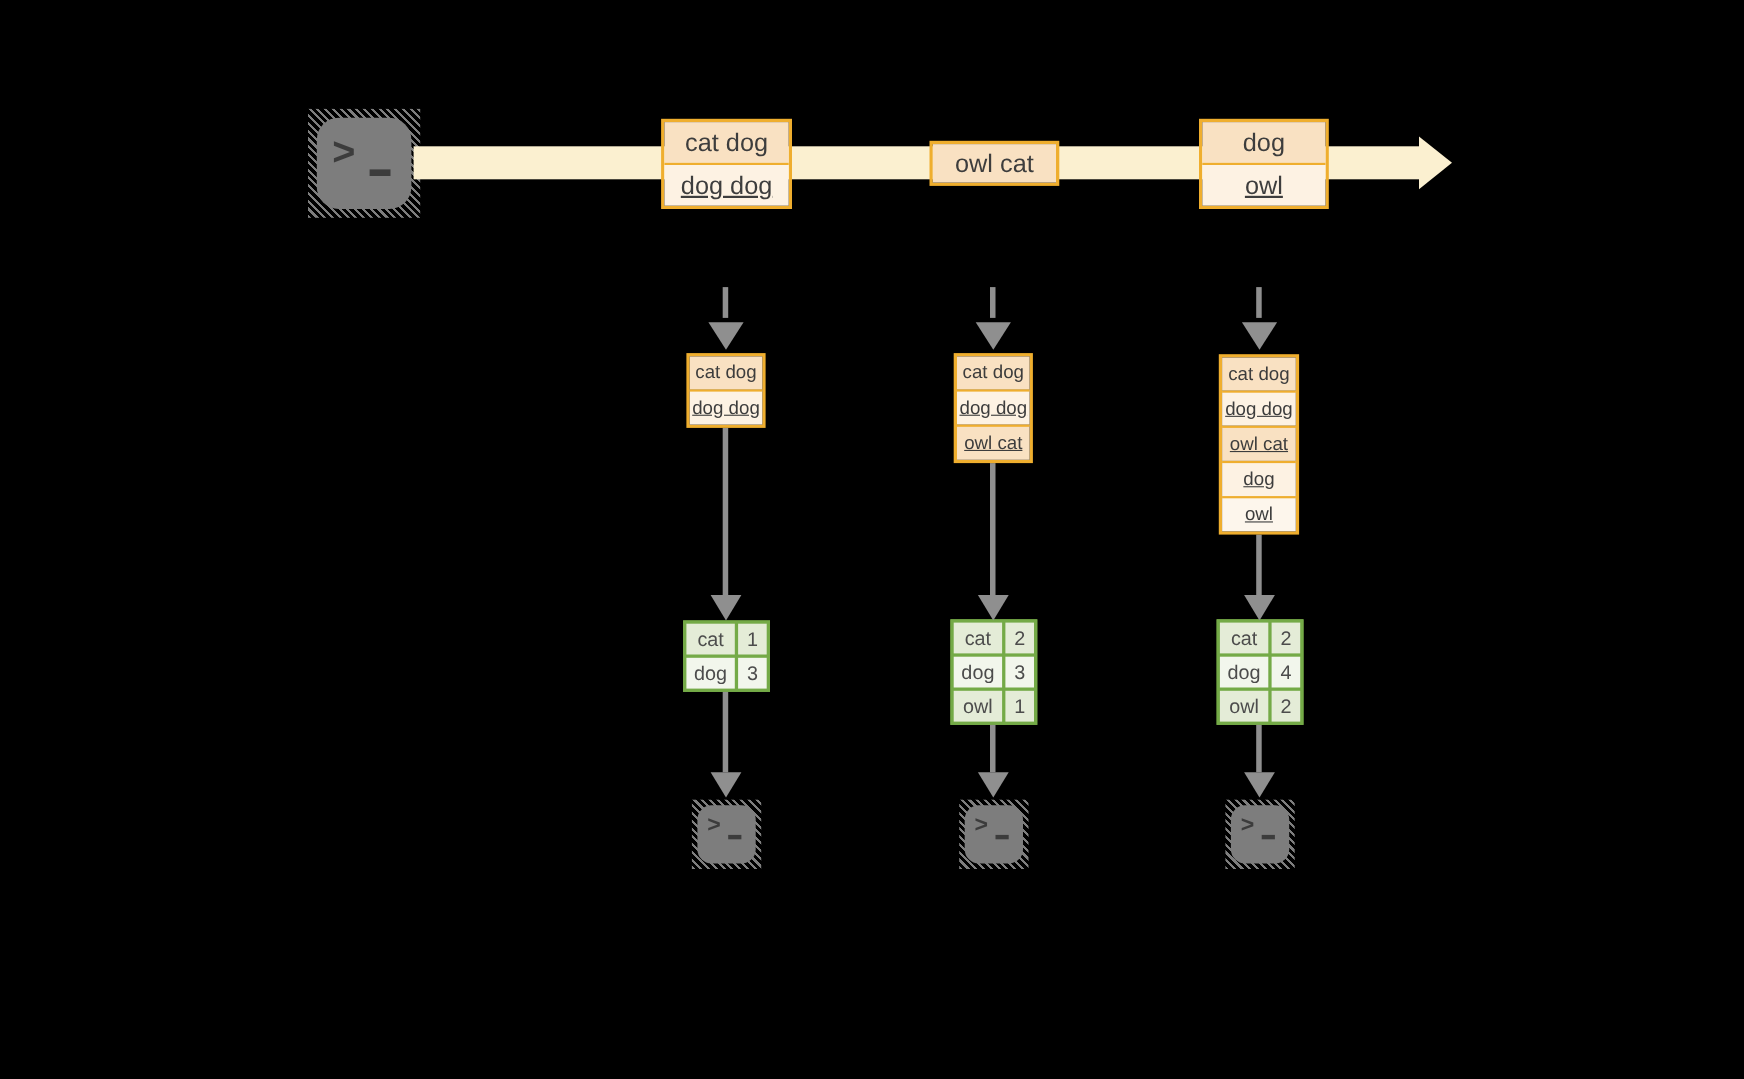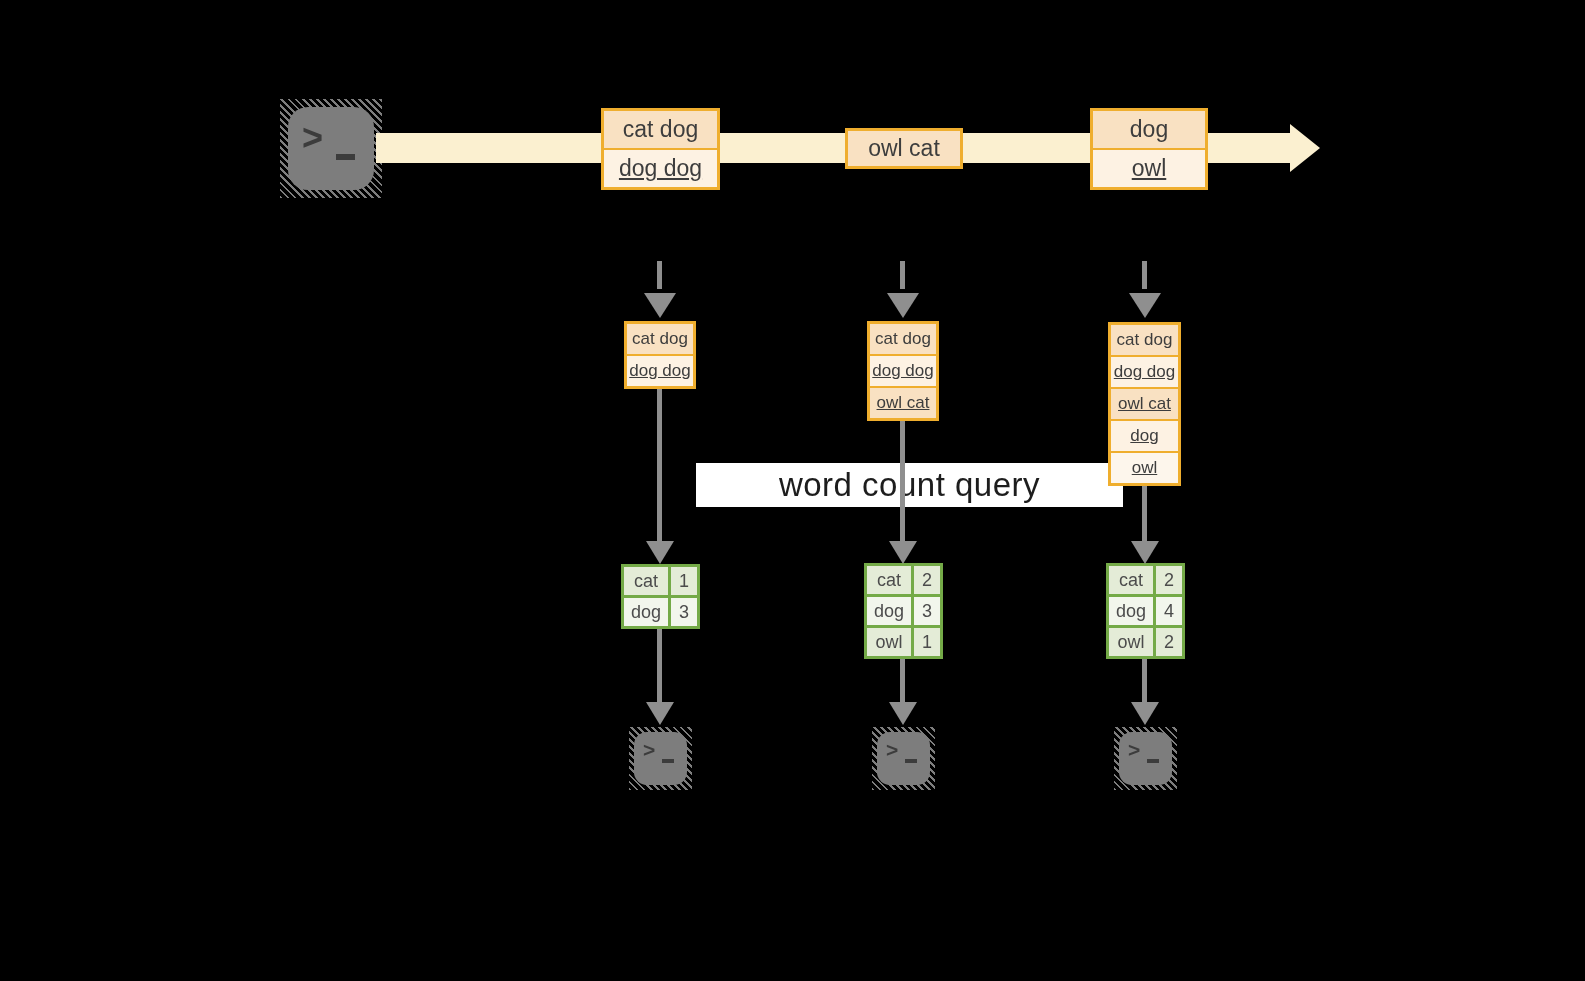--- a/index.html
+++ b/index.html
@@ -111,21 +111,20 @@
     <div class="row dark">owl cat</div>
   </div>
   <div class="obox buffer" id="buf3">
     <div class="row dark">cat dog</div>
     <div class="row light">dog dog</div>
     <div class="row dark">owl cat</div>
     <div class="row light">dog</div>
     <div class="row pale">owl</div>
   </div>
 
-  <div class="banner">word count query</div>
 
   <div class="aline" style="left:657px;top:389px;height:152px"></div>
   <div class="ahead" style="left:646px;top:541px"></div>
   <div class="aline" style="left:900px;top:421px;height:120px"></div>
   <div class="ahead" style="left:889px;top:541px"></div>
   <div class="aline" style="left:1142px;top:486px;height:55px"></div>
   <div class="ahead" style="left:1131px;top:541px"></div>
 
   <div class="gtable" id="tab1">
     <div class="gcell sage">cat</div>

